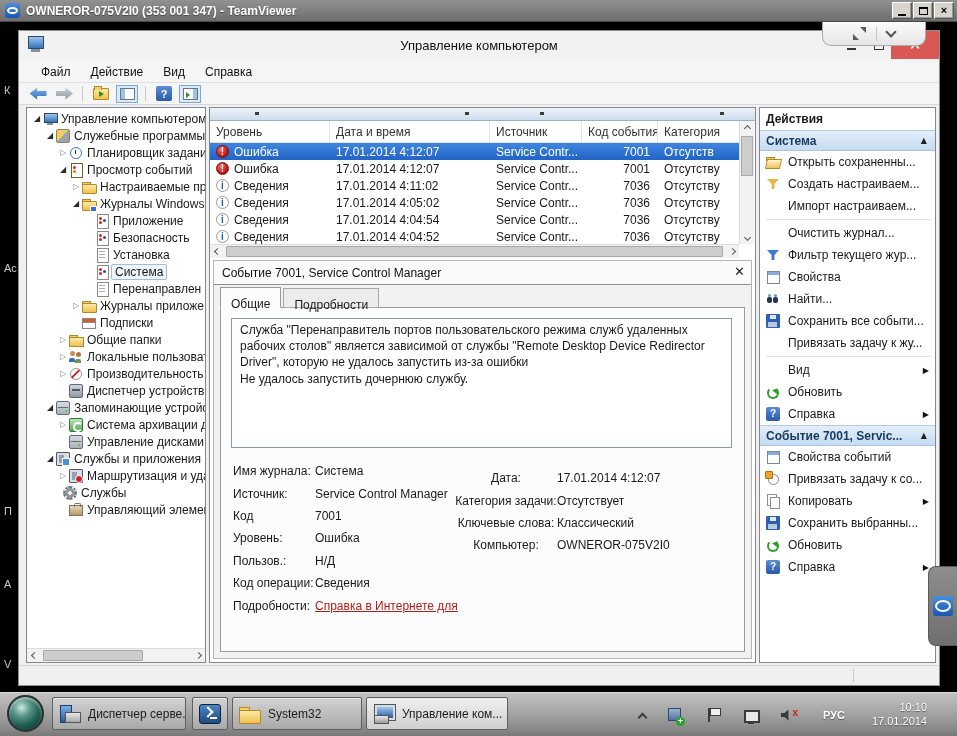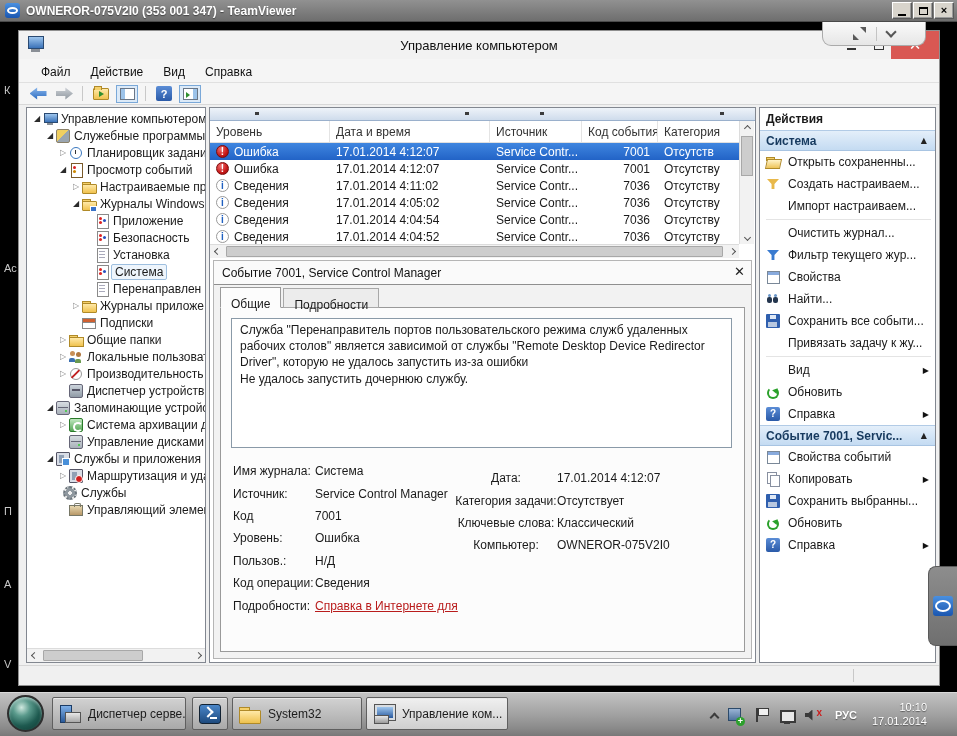--- a/index.html
+++ b/index.html
@@ -234,21 +234,21 @@
   .tkic-server-manager::before{left:1px;top:1px;width:10px;height:16px;background:linear-gradient(#7fb0e8,#2a5a9a);border:1px solid #1c3c66;}
   .tkic-server-manager::after{left:6px;top:8px;width:14px;height:9px;background:linear-gradient(#e8e8e8,#a8a8a8);border:1px solid #555;}
   .tkic-powershell{background:linear-gradient(#4a86c8,#1d4a7e);border:1px solid #123;border-radius:3px;}
   .tkic-powershell::before{left:4px;top:3px;width:6px;height:6px;border-right:2px solid #fff;border-bottom:2px solid #fff;transform:rotate(-45deg);}
   .tkic-powershell::after{left:10px;bottom:4px;width:7px;height:2px;background:#fff;}
   .tkic-folder::before{left:0;top:3px;width:9px;height:4px;background:#f5d06a;border:1px solid #b08a28;border-bottom:none;}
   .tkic-folder::after{left:0;top:6px;width:20px;height:12px;background:linear-gradient(#ffe9a8,#eec14e);border:1px solid #b08a28;border-radius:1px;}
   .tkic-computer-management::before{left:2px;top:1px;width:16px;height:11px;background:linear-gradient(#9ec6ee,#2a5a9e);border:2px solid #d8dde2;box-shadow:0 0 0 1px #555;}
   .tkic-computer-management::after{left:1px;bottom:0;width:13px;height:7px;background:linear-gradient(#e8e8e8,#9a9a9a);border:1px solid #555;}
 
-  #tray{position:absolute;right:30px;top:0;height:44px;display:flex;align-items:center;gap:9px;}
+  #tray{position:absolute;right:30px;top:0;height:44px;display:flex;align-items:center;gap:21px;}
   .tray-caret{width:7px;height:7px;border-left:2px solid #3c3c3c;border-top:2px solid #3c3c3c;transform:rotate(45deg);margin-top:4px;}
   .tryic{width:17px;height:17px;position:relative;}
   .tryic::before,.tryic::after{content:"";position:absolute;}
   .tryic-backup::before{left:1px;top:1px;width:11px;height:11px;background:linear-gradient(#9ab4d4,#51759e);border:1px solid #2c4а6a;border:1px solid #2c4a6a;}
   .tryic-backup::after{content:"+";right:-1px;bottom:-2px;width:9px;height:9px;background:#2ca02c;border-radius:50%;
     color:#fff;font-size:9px;font-weight:bold;line-height:9px;text-align:center;}
   .tryic-flag::before{left:3px;top:1px;width:2px;height:14px;background:#3a3a3a;}
   .tryic-flag::after{left:5px;top:1px;width:9px;height:6px;background:#f0f0f0;border:1px solid #3a3a3a;}
   .tryic-network::before{left:1px;top:3px;width:12px;height:9px;border:2px solid #3a3a3a;background:#e8e8e8;}
   .tryic-network::after{left:5px;bottom:0;width:6px;height:2px;background:#3a3a3a;}
@@ -698,20 +698,24 @@
           </div>
           <div class="act-section">
             <span>Событие 7001, Servic...</span>
             <span class="collapse glyph">▲</span>
           </div>
           <div class="act-item">
             <span class="ic ic-properties"></span>
             <span class="lbl">Свойства событий</span>
           </div>
           <div class="act-item">
+            <span class="ic ic-task-clock"></span>
+            <span class="lbl">Привязать задачу к со...</span>
+          </div>
+          <div class="act-item">
             <span class="ic ic-copy"></span>
             <span class="lbl">Копировать</span>
             <span class="sub glyph">▶</span>
           </div>
           <div class="act-item">
             <span class="ic ic-save"></span>
             <span class="lbl">Сохранить выбранны...</span>
           </div>
           <div class="act-item">
             <span class="ic ic-refresh"></span>

